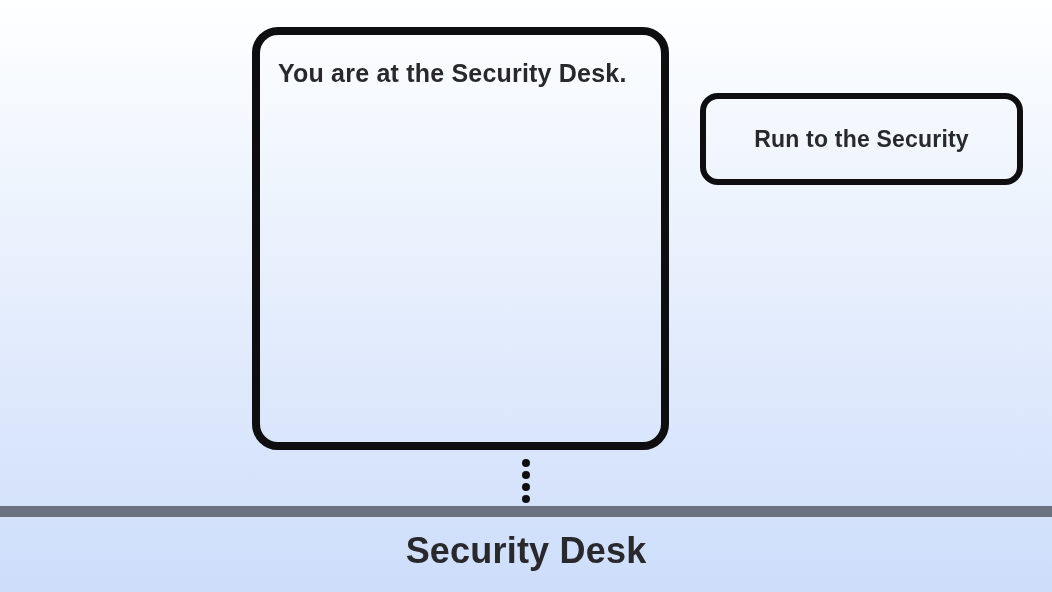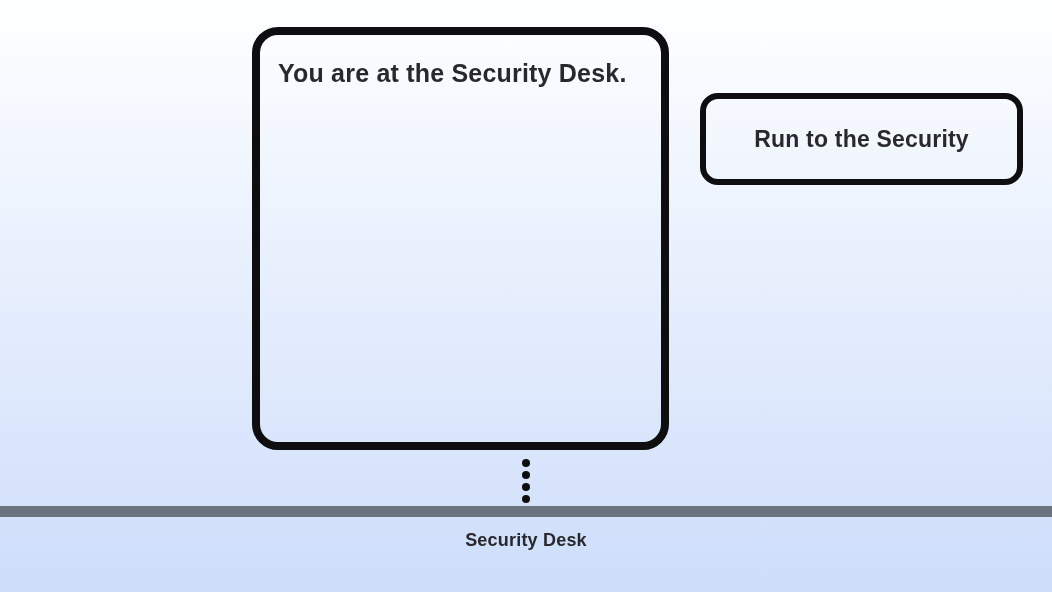--- a/index.html
+++ b/index.html
@@ -74,21 +74,21 @@
     position: absolute;
     left: 0; top: 506px;
     width: 1052px; height: 11px;
     background: var(--ground-bar);
   }
   .location-label {
     position: absolute;
     left: 0; top: 530px;
     width: 1052px;
     text-align: center;
-    font-size: 18px;
+    font-size: 36px;
     font-weight: 700;
     letter-spacing: 0.2px;
     color: var(--text);
   }
 </style>
 </head>
 <body>
 
 <div class="scene">
 

